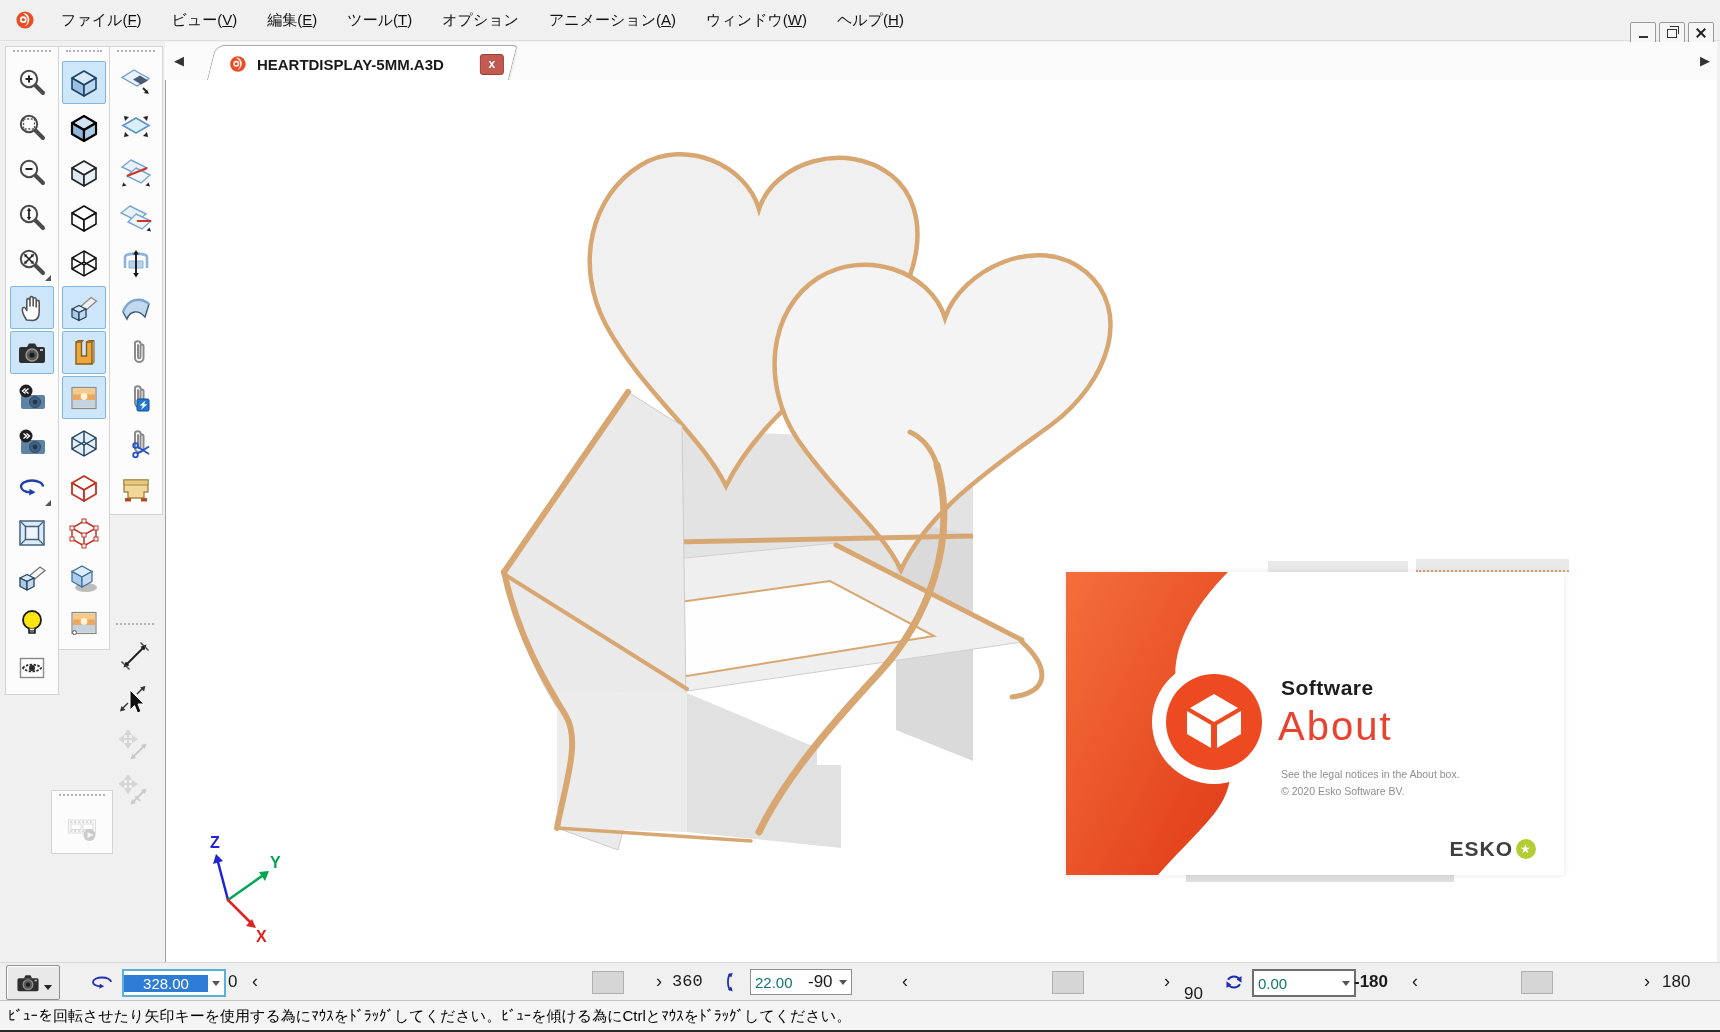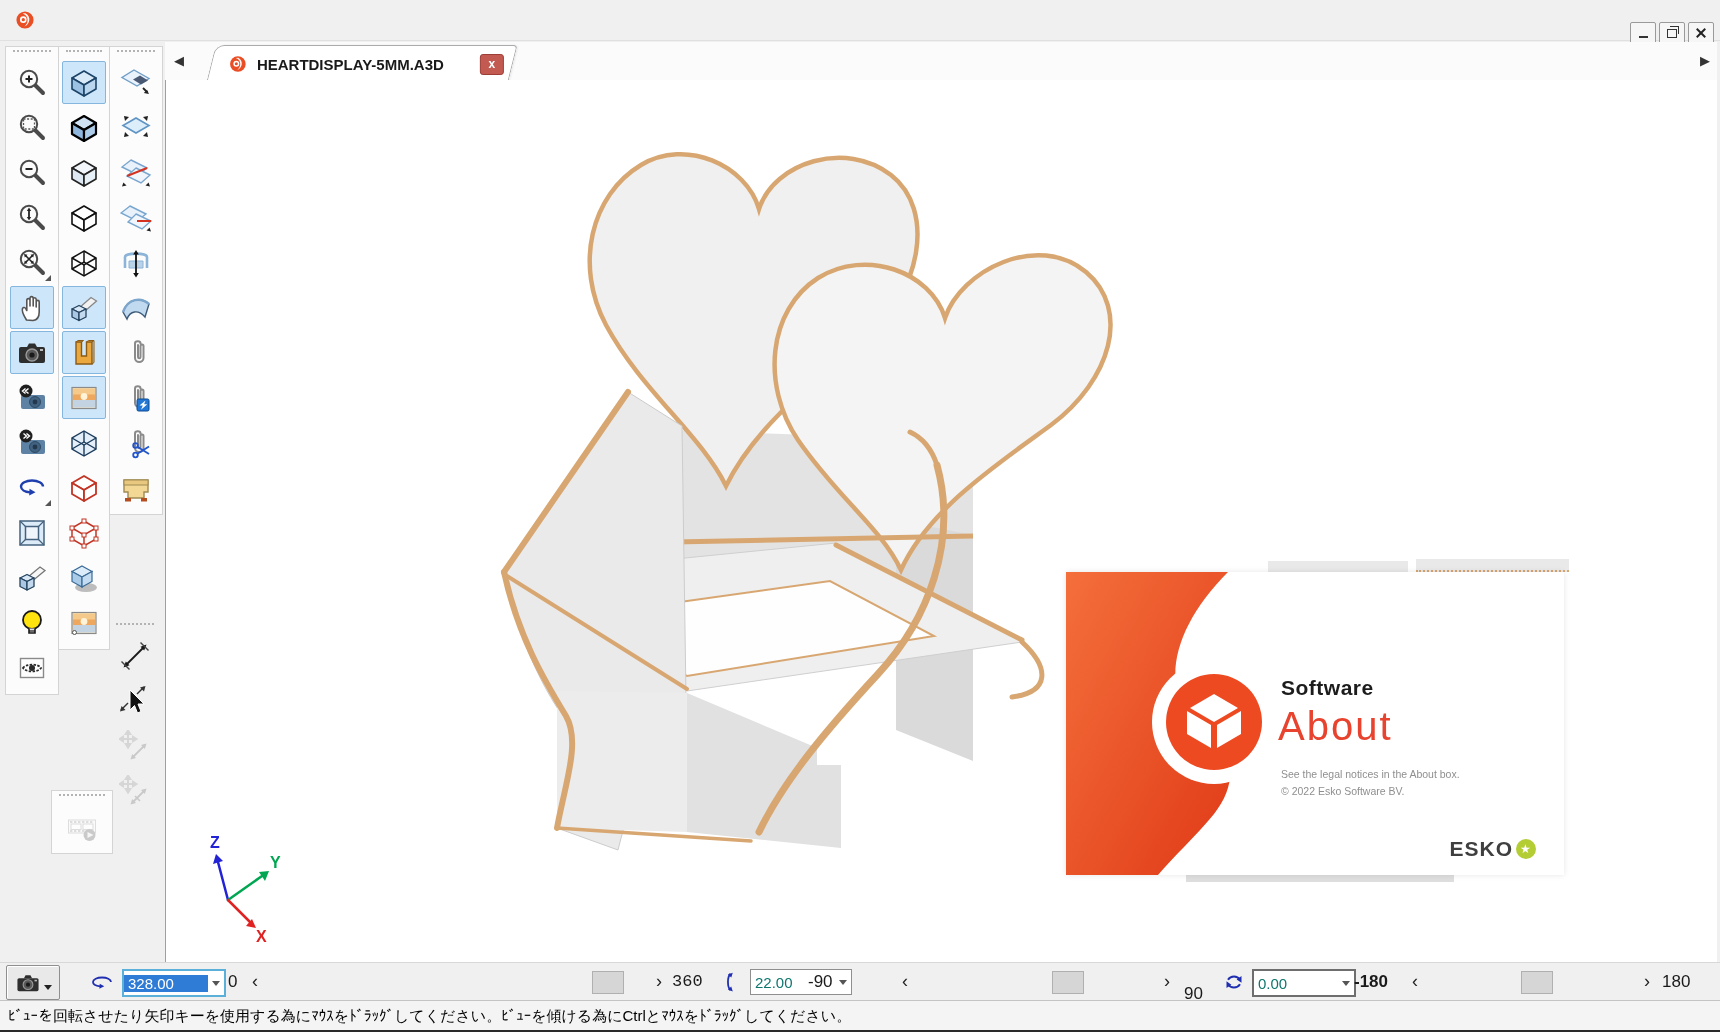--- a/index.html
+++ b/index.html
@@ -69,40 +69,50 @@
   .cam-btn{position:absolute;left:6px;top:2px;width:52px;height:33px;background:#e9e9e9;
     border:1px solid #8f8f8f;border-radius:2px;box-shadow:inset 1px 1px 0 #fff;
     display:flex;align-items:center;justify-content:center;gap:2px;cursor:pointer;}
   .cam-btn .caret{width:0;height:0;border-left:4px solid transparent;border-right:4px solid transparent;border-top:5px solid #222;margin-top:10px;}
   .rb-icon{position:absolute;top:7px;width:24px;height:24px;}
   .combo{position:absolute;top:6px;height:24px;background:#fff;display:flex;align-items:center;cursor:text;}
   .combo .cval{flex:1;font-size:15px;padding:0 4px;color:#0f766e;white-space:nowrap;overflow:hidden;}
   .combo .cval.hl{background:#2f7cd6;color:#fff;}
   .combo .dd{width:16px;height:100%;display:flex;align-items:center;justify-content:center;cursor:pointer;}
   .combo .dd i{width:0;height:0;border-left:4px solid transparent;border-right:4px solid transparent;border-top:5px solid #555;}
-  .combo.c0{border:2px solid #5ab0d8;} .combo.c1{border:1px solid #8f8f8f;} .combo.c2{border:2px solid #6e6e6e;}
+  .combo.c0{border:2px solid #5ab0d8;text-align:center;} .combo.c1{border:1px solid #8f8f8f;} .combo.c2{border:2px solid #6e6e6e;}
   .rb-label{position:absolute;top:0;height:38px;line-height:38px;font-size:17px;color:#1a1a1a;font-weight:500;}
   .rb-arrow{position:absolute;top:0;height:38px;line-height:36px;font-size:18px;color:#222;cursor:pointer;}
   .rb-track{position:absolute;top:6px;height:26px;cursor:pointer;}
   .rb-thumb{position:absolute;top:2px;width:30px;height:21px;background:#d6d6d6;border:1px solid #b0b0b0;cursor:grab;}
   
   .statusbar{position:absolute;left:0;bottom:0;right:0;height:31px;background:#f4f4f4;
     border-top:1px solid #c4c4c4;font-size:15px;color:#000;line-height:29px;padding-left:8px;}
   .statusbar:after{content:"";position:absolute;left:0;bottom:0;right:0;height:2px;background:#2a2a2a;}
 </style>
 </head>
 <body>
 
 <div class="menubar">
   <span class="appicon" id="app-icon"><svg viewBox="0 0 32 32" width="22" height="22">
         <circle cx="16" cy="16" r="12.5" fill="#e94e24"></circle>
         <path d="M12.5 6.5 C21 9 22.5 20 15 25.5 C24 22 25 10 16.5 6 Z" fill="#fff" opacity=".95"></path>
         <circle cx="13.5" cy="15.5" r="4.8" fill="#fff"></circle>
         <circle cx="13.5" cy="15.5" r="2.4" fill="#e94e24"></circle>
       </svg></span>
+  <div id="menu-items" style="display:flex;">
+      <div class="menu-item">ファイル(<u>F</u>)</div>
+      <div class="menu-item">ビュー(<u>V</u>)</div>
+      <div class="menu-item">編集(<u>E</u>)</div>
+      <div class="menu-item">ツール(<u>T</u>)</div>
+      <div class="menu-item">オプション</div>
+      <div class="menu-item">アニメーション(<u>A</u>)</div>
+      <div class="menu-item">ウィンドウ(<u>W</u>)</div>
+      <div class="menu-item">ヘルプ(<u>H</u>)</div>
+    </div>
 </div>
 <div class="winbtns">
   <div class="wbtn">
       <span class="mini"></span>
     </div>
   <div class="wbtn">
       <span class="rest"></span>
     </div>
   <div class="wbtn">
       <span class="cls"></span>
@@ -603,21 +613,21 @@
       <circle cx="148" cy="150" r="48" fill="#ee4a22"></circle>
       <g fill="#ffffff">
         <polygon points="148,122 172,136 148,150 124,136"></polygon>
         <polygon points="151,153 175,139 175,162 151,176"></polygon>
         <polygon points="145,153 121,139 121,162 145,176"></polygon>
       </g>
     </svg>
     <div class="sp-product">Software</div>
     <div class="sp-edition">About</div>
     <div class="sp-legal1">See the legal notices in the About box.</div>
-    <div class="sp-legal2">© 2022 Esko Software BV.</div>
+    <div class="sp-legal2">© 2020 Esko Software BV.</div>
     <div class="sp-brand">
       <span>ESKO</span>
         <span class="sp-star">★</span>
     </div>
   </div>
 </div>
 
 <div class="rotbar" id="rotbar">
   <div class="cam-btn">
     <span id="cam-ic" style="width:28px;height:26px;"><svg viewBox="0 0 32 32" width="28" height="26">

